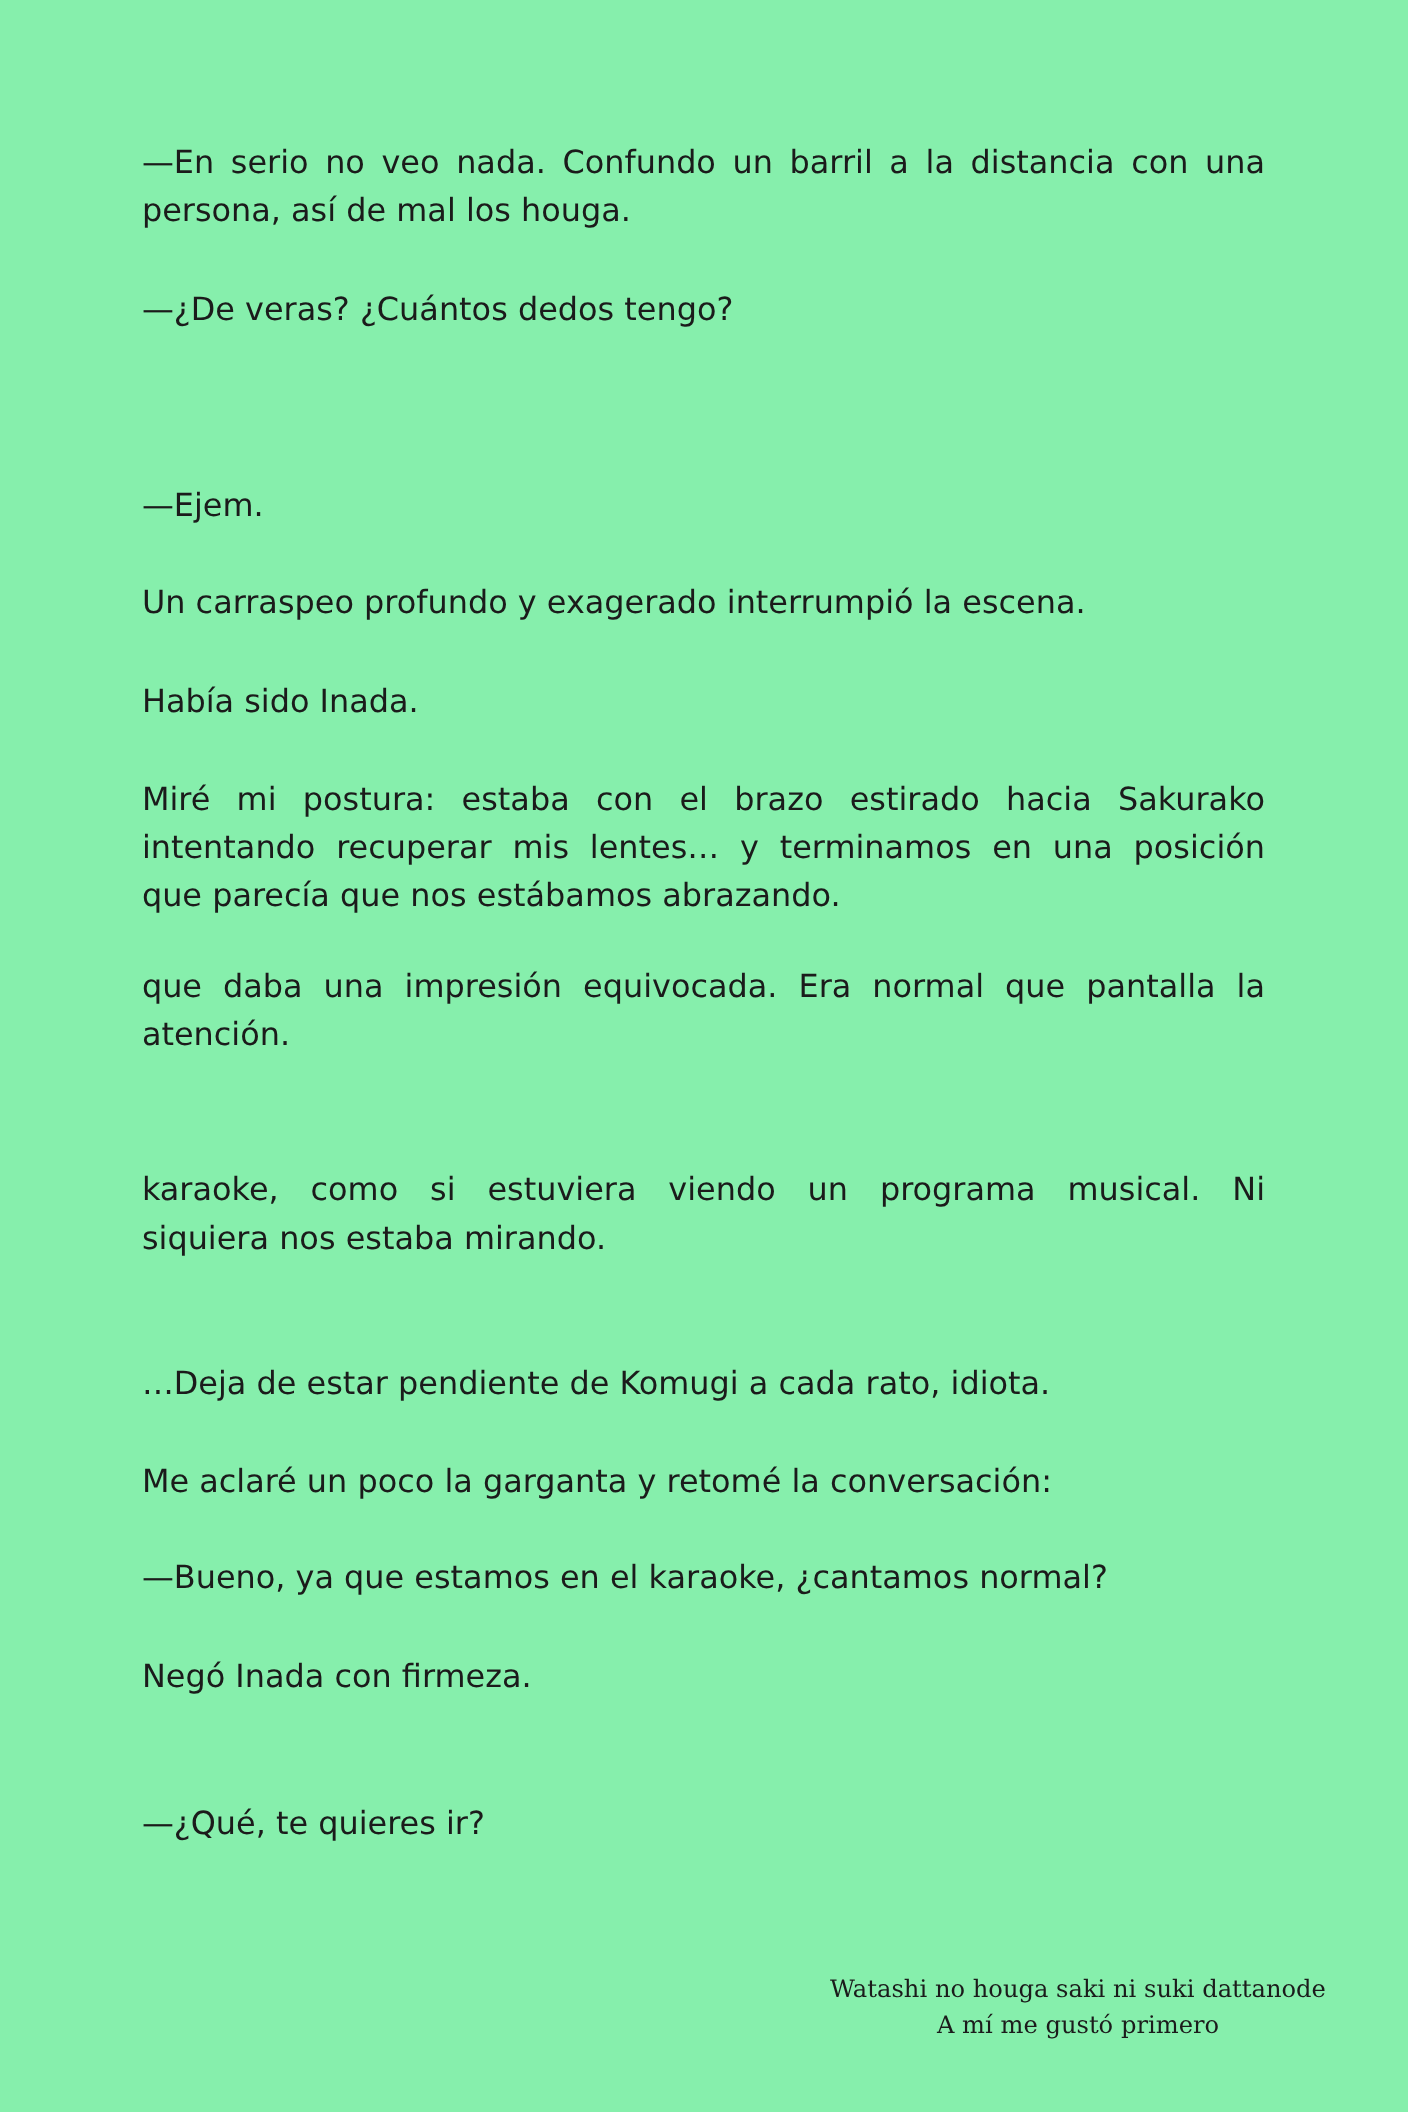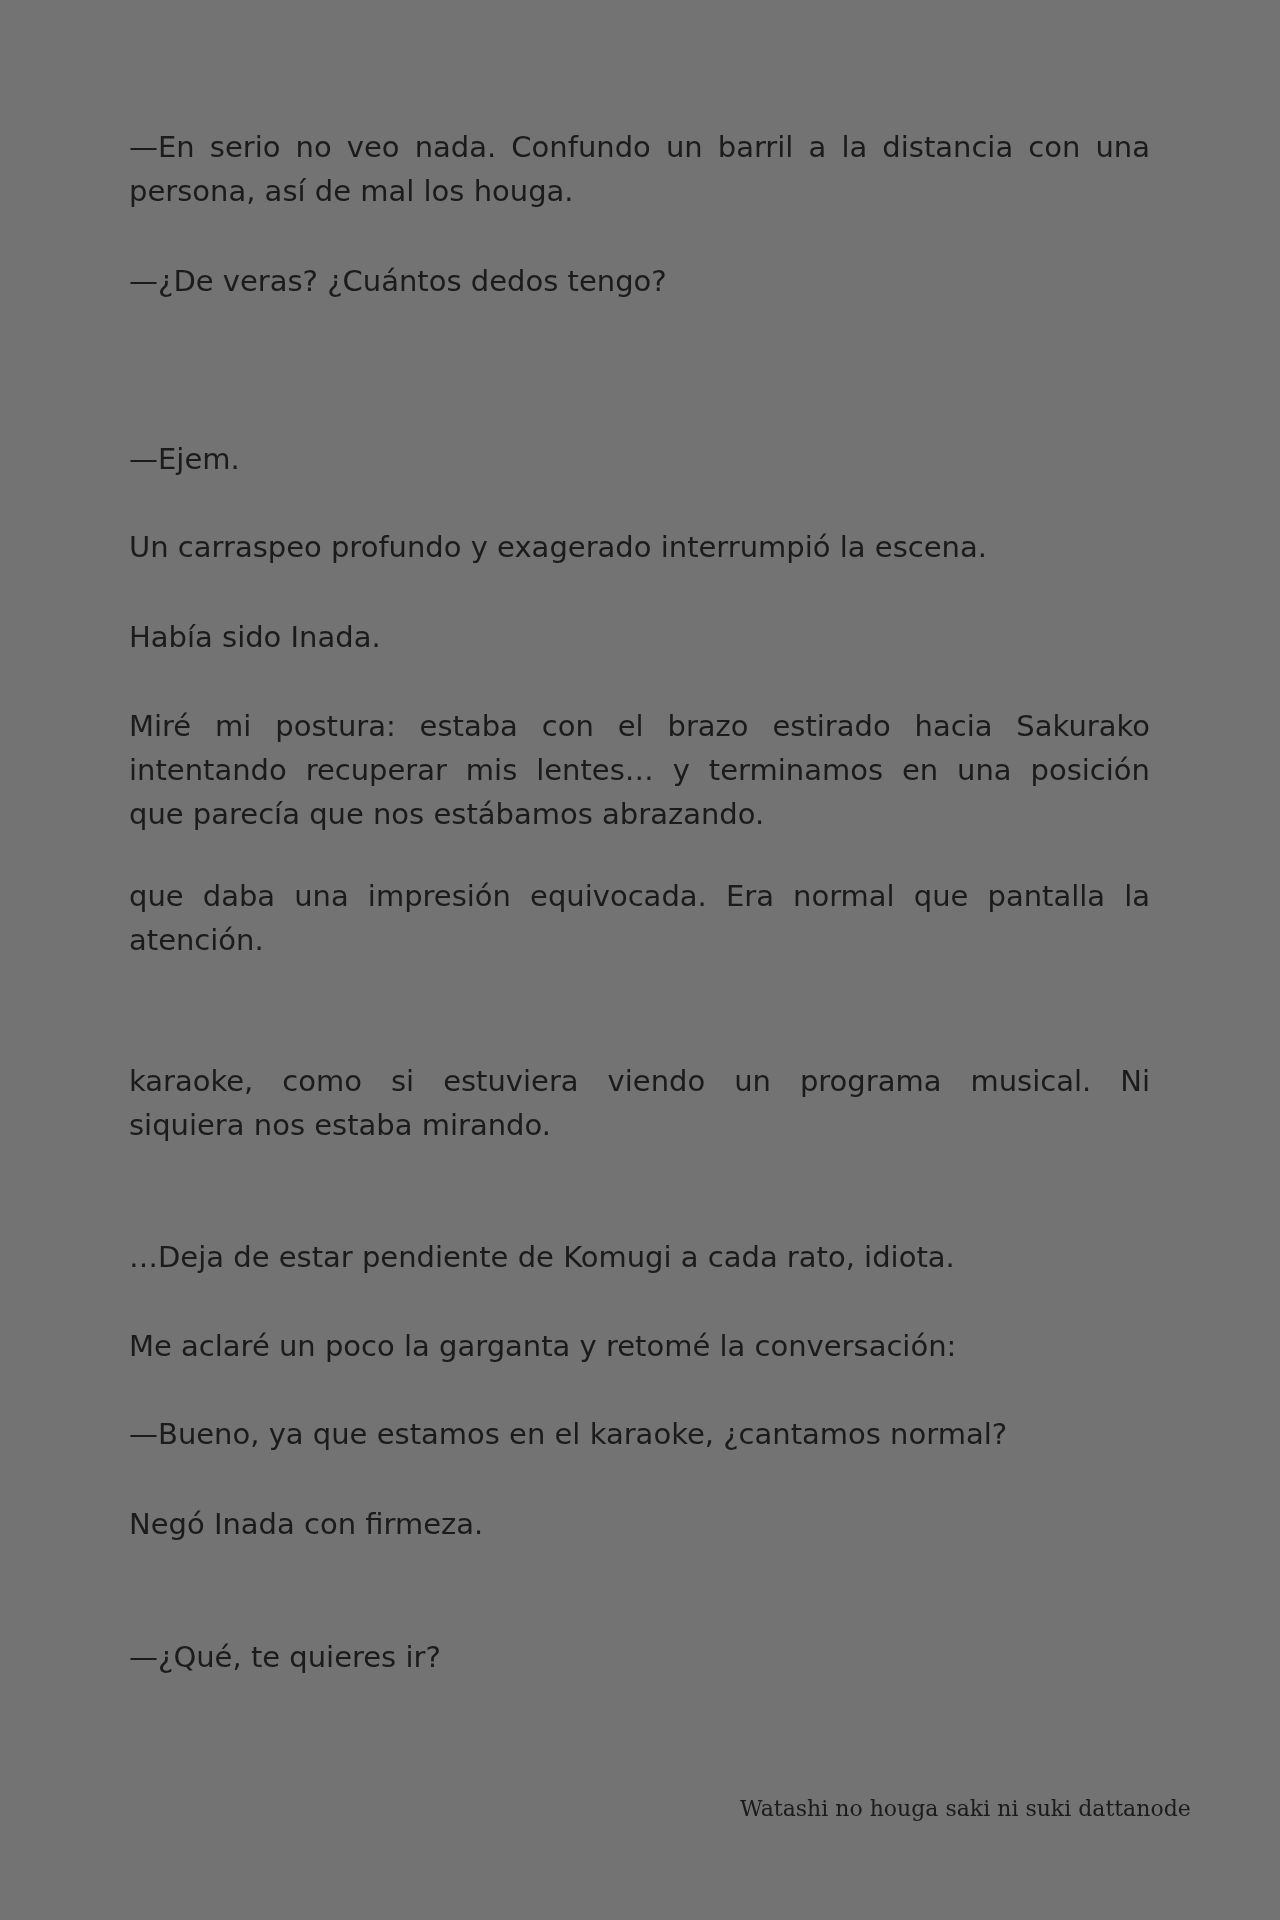--- a/index.html
+++ b/index.html
@@ -11,21 +11,21 @@
     width: 1280px;
     height: 1920px;
     position: relative;
     overflow: hidden;
   }
   .page {
     position: absolute;
     left: 0; top: 0;
     width: 1280px;
     height: 1920px;
-    background: #737373;
+    background: #86efac;
   }
   .para {
     position: absolute;
     left: 129px;
     width: 1021px;
     font-family: "DejaVu Sans", sans-serif;
     font-size: 29px;
     line-height: 44px;
     color: #1b1b1b;
     margin: 0;
@@ -39,21 +39,21 @@
     text-align: justify;
     text-align-last: justify;
     white-space: normal;
     overflow: hidden;
   }
   .footer {
     position: absolute;
     left: 740px;
     width: 480px;
     top: 1792px;
-    text-align: left;
+    text-align: center;
     font-family: "DejaVu Serif", serif;
     font-size: 22px;
     line-height: 33px;
     color: #1b1b1b;
   }
   .footer span { display: block; white-space: nowrap; }
 </style>
 </head>
 <body>
 
@@ -112,15 +112,16 @@
   <p class="para" style="top:1502px">
     <span class="line">Negó Inada con firmeza.</span>
   </p>
 
   <p class="para" style="top:1635px">
     <span class="line">—¿Qué, te quieres ir?</span>
   </p>
 
   <div class="footer">
     <span>Watashi no houga saki ni suki dattanode</span>
+    <span>A mí me gustó primero</span>
   </div>
 
 </div>
 
 </body></html>

